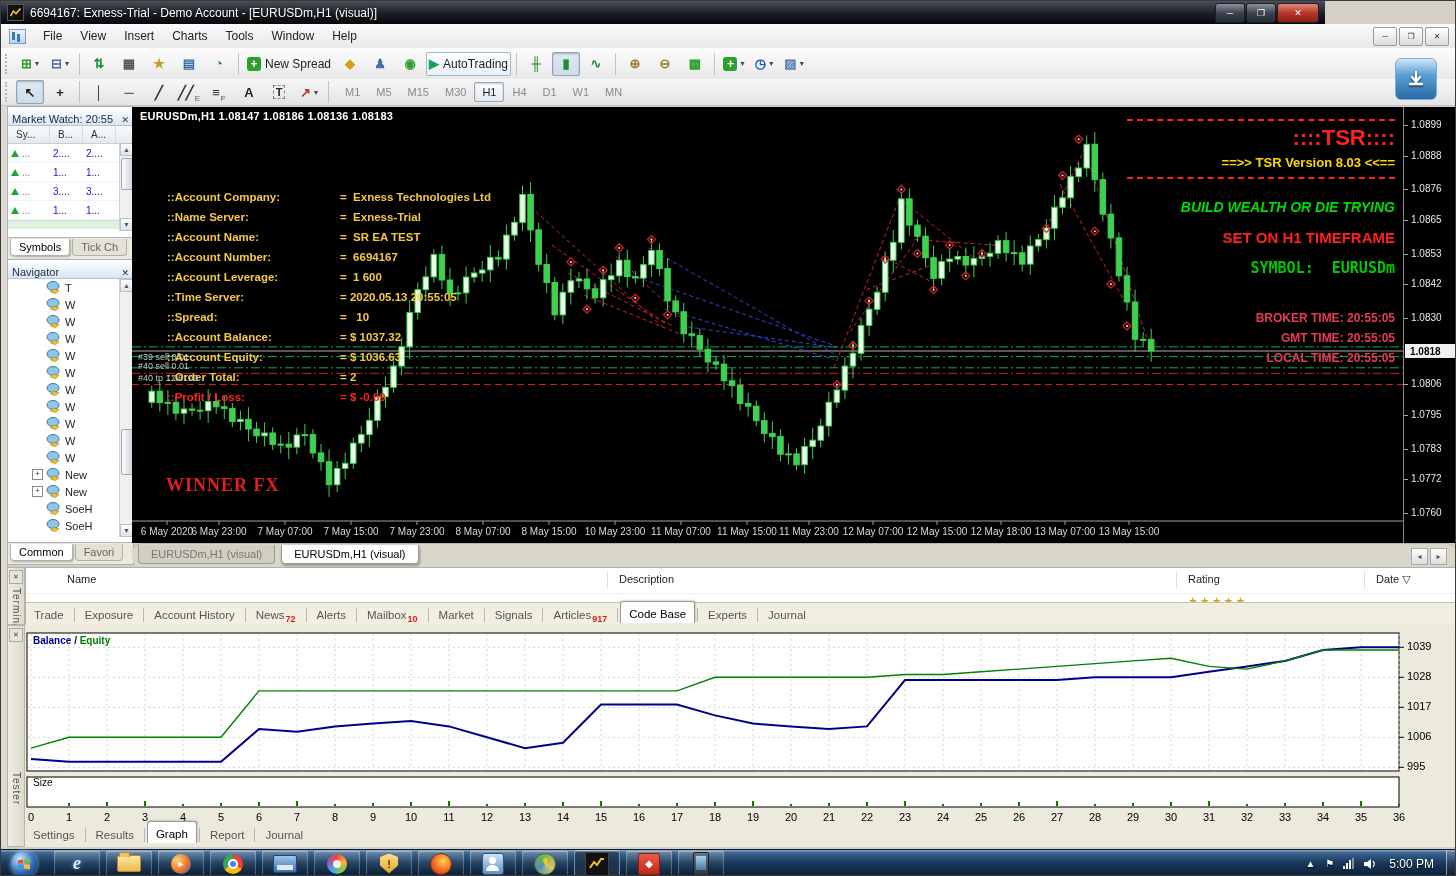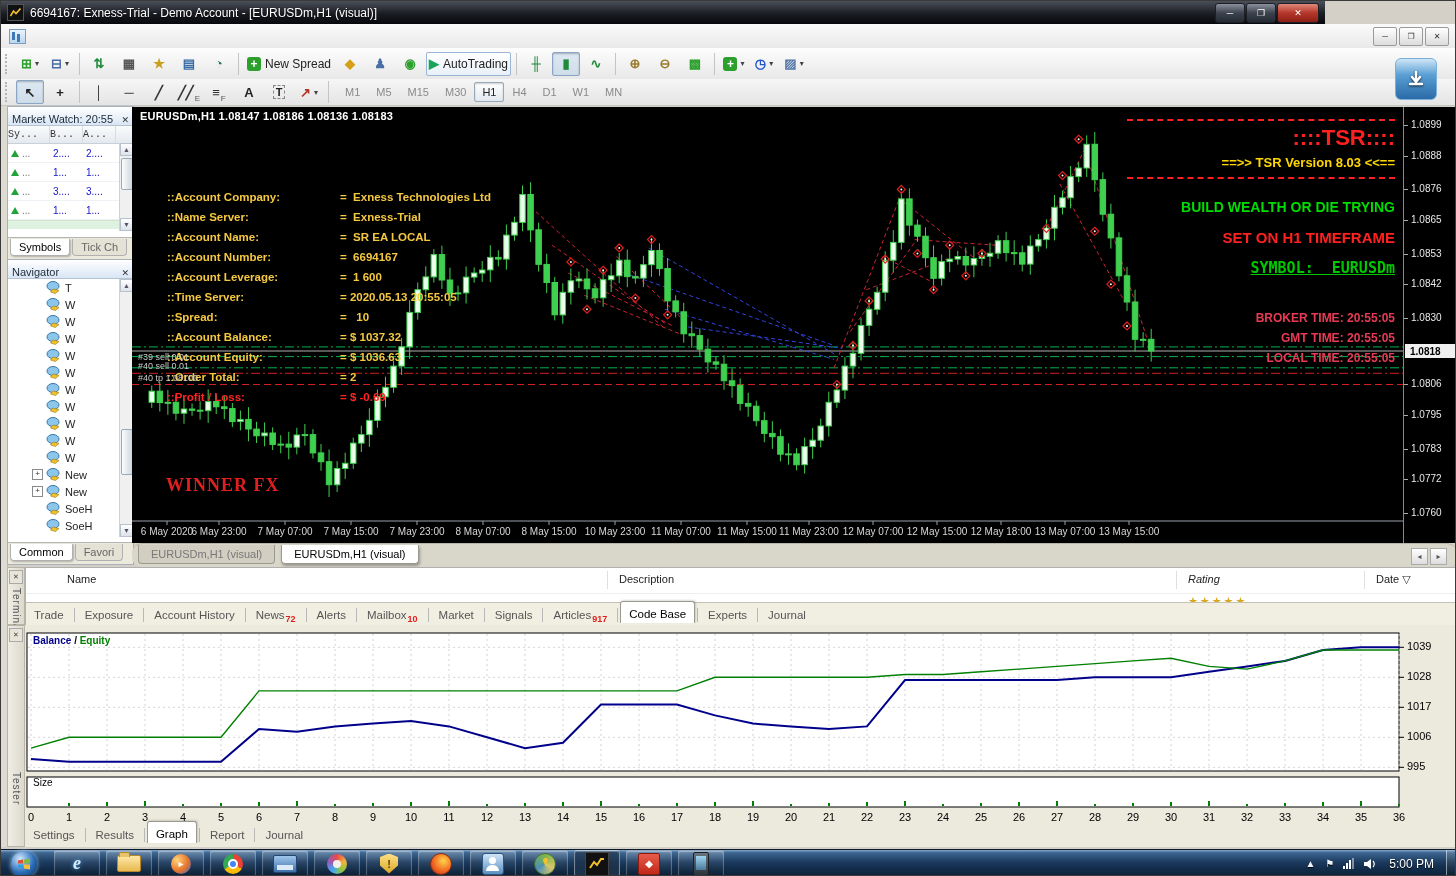--- a/index.html
+++ b/index.html
@@ -31,21 +31,21 @@
   .tsep{width:1px;height:22px;background:#c4c4c4;margin:0 4px;}
   .tfbtn{font-size:11px;color:#8a8a8a;padding:3px 7px;border:1px solid transparent;border-radius:2px;}
   .tfbtn.active{color:#222;background:linear-gradient(#ffffff,#e2e9f0);border-color:#98a8b8;box-shadow:inset 0 1px 2px rgba(0,0,0,.2);}
   #update-btn{right:18px;top:57px;width:40px;height:40px;border-radius:6px;background:linear-gradient(#cfe6f8,#5a9fd4 40%,#2a6aa8);border:1px solid #7ab0d8;display:flex;align-items:center;justify-content:center;}
   #update-btn svg{filter:drop-shadow(0 1px 1px #123);}
   
   .lpanel{background:#fff;border:1px solid #a8b0ba;}
   .phead{height:18px;background:linear-gradient(#ffffff,#d9e6f5);border-bottom:1px solid #b5c2d2;display:flex;align-items:flex-end;justify-content:space-between;padding:0 4px;font-size:11px;color:#1a2a3a;}
   .phead .x{font-size:9px;color:#333;}
   .mw-cols{display:flex;height:17px;border-bottom:1px solid #c8d0da;background:linear-gradient(#fafbfc,#e4e9ef);font-size:10px;color:#333;align-items:center;}
-  .mw-cols div{padding-left:0;box-sizing:border-box;border-right:1px solid #d5dce4;height:100%;display:flex;align-items:center;font-family:Liberation Mono, monospace;}
+  .mw-cols div{padding-left:8px;box-sizing:border-box;border-right:1px solid #d5dce4;height:100%;display:flex;align-items:center;}
   .mw-row{display:flex;height:18px;align-items:center;font-size:10px;border-bottom:1px solid #eef1f5;}
   .mw-row .sym{width:42px;display:flex;align-items:center;padding-left:3px;color:#777;}
   .mw-row .b{width:33px;color:#1414c8;}
   .mw-row .a{width:33px;color:#1414c8;}
   .uparrow{width:0;height:0;border-left:4px solid transparent;border-right:4px solid transparent;border-bottom:7px solid #1fa33a;margin-right:3px;}
   .ptabs{position:absolute;left:0;bottom:0;width:100%;height:22px;background:#ece9dd;border-top:1px solid #b5b5b5;display:flex;align-items:flex-start;padding-top:1px;box-sizing:border-box;}
   .ptab{font-size:11px;color:#666;padding:2px 8px;border:1px solid #b0b0b0;border-top:none;background:#e4e1d5;border-radius:0 0 4px 4px;margin-left:2px;white-space:nowrap;overflow:hidden;}
   .ptab.active{background:#fff;color:#000;box-shadow:1px 1px 2px rgba(0,0,0,.25);}
   .navitem{display:flex;align-items:center;height:17px;font-size:11px;color:#222;padding-left:38px;}
   .plusbox{width:9px;height:9px;border:1px solid #8a8a8a;background:#fff;font-size:8px;line-height:7px;text-align:center;color:#333;margin-right:3px;margin-left:-14px;}
@@ -118,20 +118,29 @@
     <div class="ttl">6694167: Exness-Trial - Demo Account - [EURUSDm,H1 (visual)]</div>
     <div class="winbtns">
       <div class="winbtn">─</div>
       <div class="winbtn">❐</div>
       <div class="winbtn close">✕</div>
     </div>
   </div>
 
   <div id="menubar" class="abs">
     <div class="chart-mini-icon"></div>
+    <div id="menu-items" style="display:flex;">
+        <div class="menu-item">File</div>
+        <div class="menu-item">View</div>
+        <div class="menu-item">Insert</div>
+        <div class="menu-item">Charts</div>
+        <div class="menu-item">Tools</div>
+        <div class="menu-item">Window</div>
+        <div class="menu-item">Help</div>
+      </div>
     <div class="mdibtns">
       <div class="mdibtn">─</div>
       <div class="mdibtn">❐</div>
       <div class="mdibtn">✕</div>
     </div>
   </div>
 
   <div id="toolbar1" class="abs">
       <div class="grip"></div>
       <div id="tb1" style="display:flex;align-items:center;">
@@ -821,44 +830,44 @@
           <line x1="805" y1="414" x2="805" y2="418" stroke="#9aa0a8" stroke-width="1"></line>
           <line x1="869" y1="414" x2="869" y2="418" stroke="#9aa0a8" stroke-width="1"></line>
           <line x1="933" y1="414" x2="933" y2="418" stroke="#9aa0a8" stroke-width="1"></line>
           <line x1="997" y1="414" x2="997" y2="418" stroke="#9aa0a8" stroke-width="1"></line>
         </svg>
       </div>
     <div class="ohlc abs">EURUSDm,H1   1.08147 1.08186 1.08136 1.08183</div>
     <div id="acct-rows">
         <div class="acct-row" style="top: 84px;"><span class="al">::Account Company:</span><span>=  Exness Technologies Ltd</span></div>
         <div class="acct-row" style="top: 104px;"><span class="al">::Name Server:</span><span>=  Exness-Trial</span></div>
-        <div class="acct-row" style="top: 124px;"><span class="al">::Account Name:</span><span>=  SR EA LOCAL</span></div>
+        <div class="acct-row" style="top: 124px;"><span class="al">::Account Name:</span><span>=  SR EA TEST</span></div>
         <div class="acct-row" style="top: 144px;"><span class="al">::Account Number:</span><span>=  6694167</span></div>
         <div class="acct-row" style="top: 164px;"><span class="al">::Account Leverage:</span><span>=  1 600</span></div>
         <div class="acct-row" style="top: 184px;"><span class="al">::Time Server:</span><span>= 2020.05.13 20:55:05</span></div>
         <div class="acct-row" style="top: 204px;"><span class="al">::Spread:</span><span>=   10</span></div>
         <div class="acct-row" style="top: 224px;"><span class="al">::Account Balance:</span><span>= $ 1037.32</span></div>
         <div class="acct-row" style="top: 244px;"><span class="al">::Account Equity:</span><span>= $ 1036.63</span></div>
         <div class="acct-row" style="top: 264px;"><span class="al">::Order Total:</span><span>= 2</span></div>
         <div class="acct-row" style="top: 284px; color: rgb(255, 36, 36);"><span class="al">::Profit / Loss:</span><span>= $ -0.69</span></div>
       </div>
     <div id="order-labels">
         <div class="ordlbl" style="top: 245px;">#39 sell 0.01</div>
         <div class="ordlbl" style="top: 254px;">#40 sell 0.01</div>
         <div class="ordlbl" style="top: 266px;">#40 tp 1.08100</div>
       </div>
     <div class="winner abs" style="left:34px;top:368px;">WINNER FX</div>
 
     <div class="dashline" style="top:12px;"></div>
     <div class="tsr-line" style="top:18px;font-size:22px;color:#ff2020;">::::TSR::::</div>
     <div class="tsr-line" style="top:48px;font-size:13px;color:#ffd700;">==&gt;&gt; TSR Version 8.03 &lt;&lt;==</div>
     <div class="dashline" style="top:70px;"></div>
-    <div class="tsr-line" style="top:92px;font-size:14px;color:#00dd00;">BUILD WEALTH OR DIE TRYING</div>
+    <div class="tsr-line" style="top:92px;font-size:14px;color:#00dd00;font-style:italic;">BUILD WEALTH OR DIE TRYING</div>
     <div class="tsr-line" style="top:122px;font-size:15px;color:#ff2020;">SET ON H1 TIMEFRAME</div>
-    <div class="tsr-line" style="top:152px;font-size:15px;color:#00c800;font-family:'DejaVu Sans Mono',monospace;text-decoration:underline;">SYMBOL:  EURUSDm</div>
+    <div class="tsr-line" style="top:152px;font-size:15px;color:#00c800;font-family:'DejaVu Sans Mono',monospace;">SYMBOL:  EURUSDm</div>
     <div class="tsr-line" style="top:204px;font-size:12px;color:#e83a55;">BROKER TIME: 20:55:05</div>
     <div class="tsr-line" style="top:224px;font-size:12px;color:#e83a55;">GMT TIME: 20:55:05</div>
     <div class="tsr-line" style="top:244px;font-size:12px;color:#e83a55;">LOCAL TIME: 20:55:05</div>
     <div id="date-labels">
         <div class="datelbl" style="left: 35px;">6 May 2020</div>
         <div class="datelbl" style="left: 87px;">6 May 23:00</div>
         <div class="datelbl" style="left: 153px;">7 May 07:00</div>
         <div class="datelbl" style="left: 219px;">7 May 15:00</div>
         <div class="datelbl" style="left: 285px;">7 May 23:00</div>
         <div class="datelbl" style="left: 351px;">8 May 07:00</div>
@@ -907,21 +916,21 @@
   <div class="vstrip abs" style="left:6px;top:566px;width:18px;height:58px;">
     <div class="x">✕</div>
     <div class="vlabel">Terminal</div>
   </div>
 
   <div id="terminal" class="abs">
     <div id="term-cols">
         <div class="tcol" style="left: 41px;">Name</div>
         <div class="tcol" style="left: 593px;">Description</div>
         <div class="tcolsep" style="left: 581px;"></div>
-        <div class="tcol" style="left: 1162px; font-style: italic;">Rating</div>
+        <div class="tcol" style="left: 1162px;">Rating</div>
         <div class="tcolsep" style="left: 1150px;"></div>
         <div class="tcol" style="left: 1350px;">Date  ▽</div>
         <div class="tcolsep" style="left: 1338px;"></div>
       </div>
     <div id="term-partial">
       <span style="position:absolute;left:1162px;top:1px;color:#d8a820;font-size:11px;letter-spacing:2px;">★★★★★</span>
     </div>
     <div id="term-tabs">
         <div class="ttab"><span>Trade</span></div>
         <div class="ttabsep"></div>

